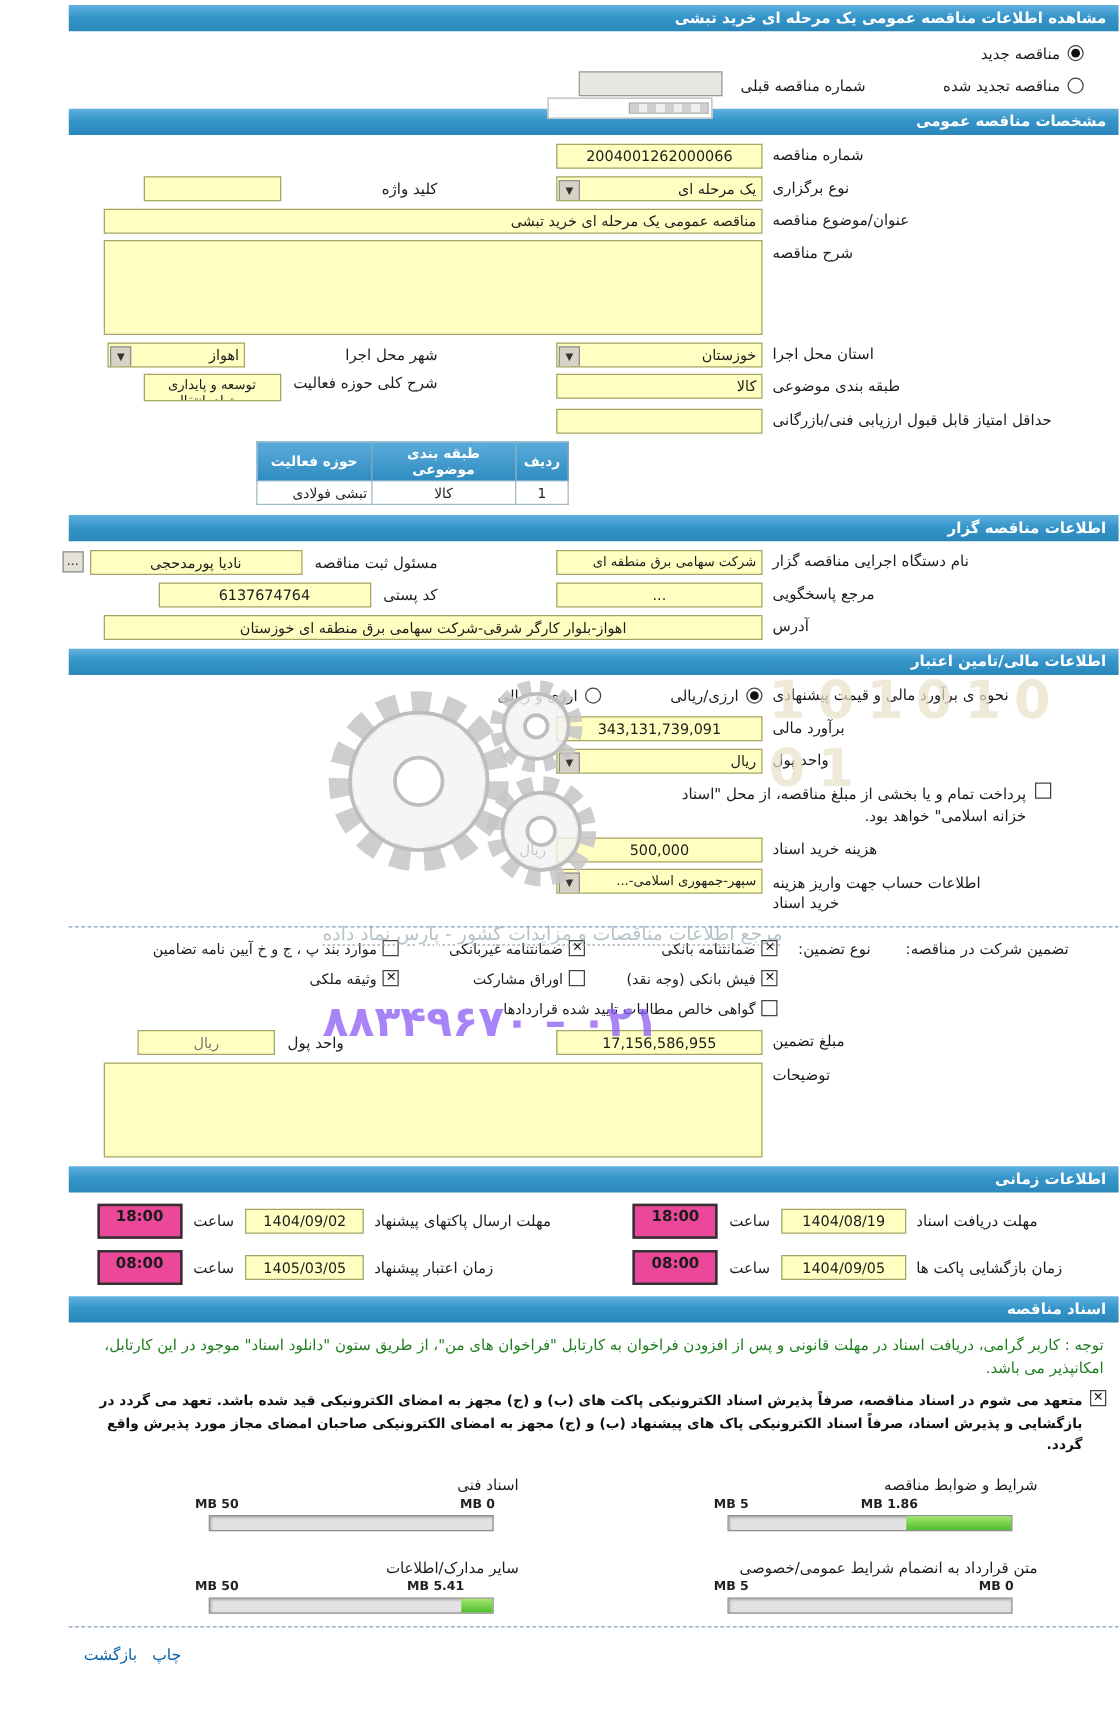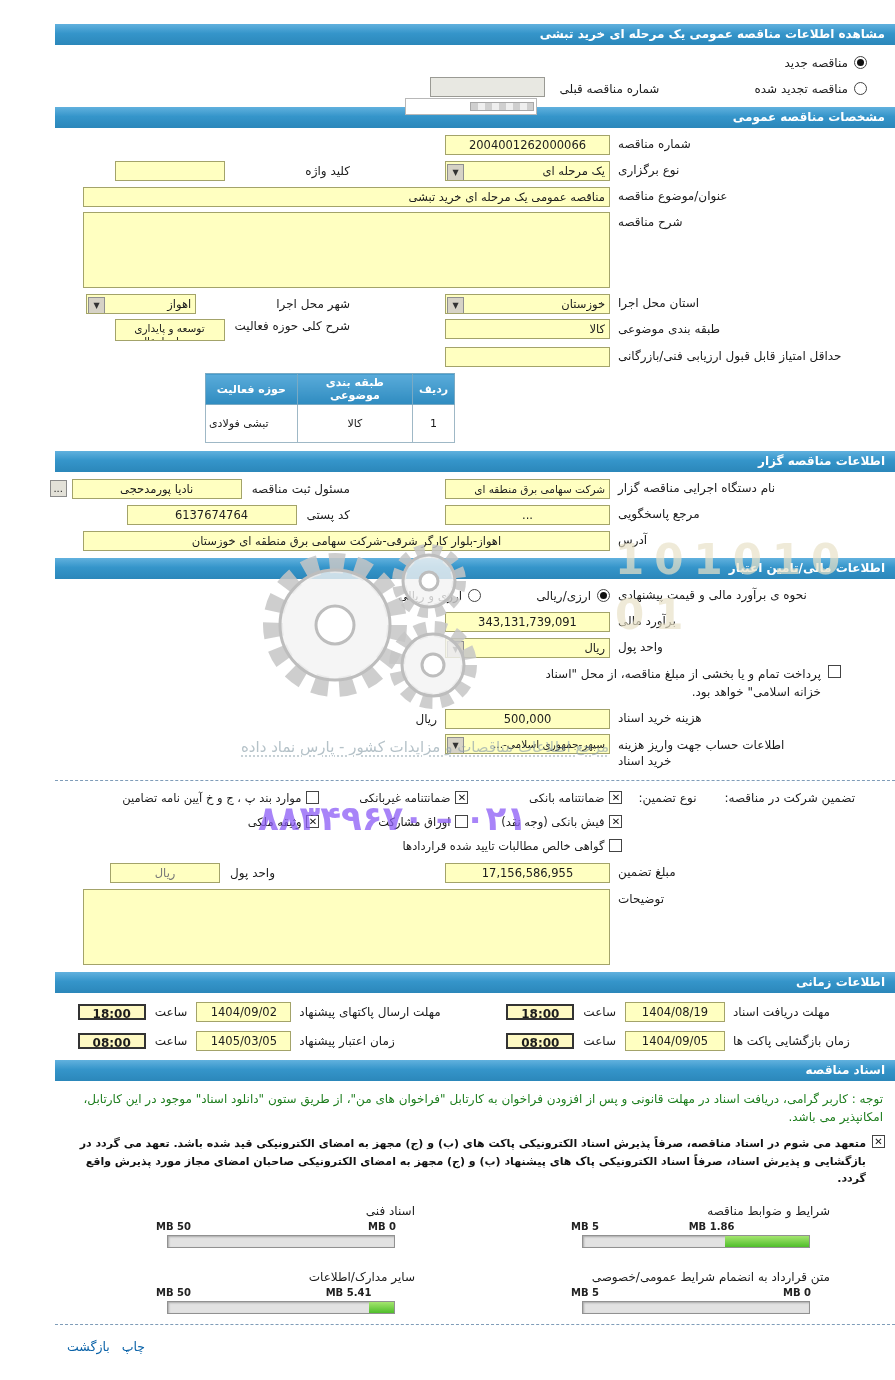--- a/index.html
+++ b/index.html
@@ -3,36 +3,36 @@
 <meta charset="utf-8">
 <style>
   *{box-sizing:border-box;margin:0;padding:0;}
   body{width:895px;height:1380px;position:relative;overflow:hidden;background:#fff;
        direction:rtl;font-family:"DejaVu Sans","Liberation Sans",sans-serif;
        font-size:12px;color:#1c1c1c;}
   .content{margin-left:55px;position:relative;z-index:1;}
 
   .bar{height:21px;line-height:21px;background:linear-gradient(180deg,#61b1de 0%,#3595ca 45%,#2b87ba 100%);
        color:#fff;font-weight:bold;font-size:12px;padding:0 10px;margin:7px 0 6px;}
-  .title-bar{margin-top:24px;}
+  .title-bar{margin-top:4px;}
 
   
   .radio{width:13px;height:13px;flex:0 0 13px;border:1px solid #444;border-radius:50%;background:#fff;
          display:inline-flex;align-items:center;justify-content:center;cursor:pointer;}
   .radio.on::after{content:"";width:7px;height:7px;border-radius:50%;background:#111;}
   .checkbox{width:13px;height:13px;flex:0 0 13px;border:1px solid #444;background:#fff;
             display:inline-flex;align-items:center;justify-content:center;
             font-size:10px;font-weight:bold;color:#111;cursor:pointer;}
   .checkbox.on::after{content:"✕";}
 
   
   .radio-block{margin:6px 0 2px;}
   .rline{display:flex;align-items:center;padding-right:28px;height:23px;margin:3px 0;}
   .rlabel{margin-right:6px;}
-  .plabel{margin-right:95px;}
+  .plabel{margin-right:62px;}
   .prev-wrap{position:relative;margin-right:14px;display:inline-block;}
   .prev-field{display:inline-block;width:115px;}
   .ghost{position:absolute;top:21px;right:8px;width:132px;height:17px;background:#fff;border:1px solid #b8b8b8;
          z-index:30;display:flex;align-items:center;padding:2px;}
   .mini-scroll{width:64px;height:9px;border:1px solid #a8a8a8;
          background:repeating-linear-gradient(90deg,#cfcfcf 0 7px,#efefef 7px 14px);}
 
   
   .frow{display:flex;align-items:center;margin:5px 0;min-height:21px;}
   .frow.top{align-items:flex-start;}
@@ -74,22 +74,22 @@
   .chk .checkbox{margin-left:5px;}
   .chk .t{font-size:11.5px;white-space:nowrap;}
 
   
   .trow{display:flex;align-items:center;padding-right:42px;margin:9px 0;}
   .t-lbl1{width:128px;flex:0 0 128px;text-align:left;padding-left:8px;}
   .t-lbl2{width:180px;flex:0 0 180px;text-align:left;padding-left:8px;margin-right:35px;}
   .date{width:100px;flex:0 0 100px;text-align:center;}
   .date2{width:95px;flex:0 0 95px;text-align:center;}
   .t-hour{margin:0 9px;}
-  .time{width:68px;flex:0 0 68px;border:2px solid #333;background:#fef9c3;text-align:center;
-        font-weight:bold;height:16px;line-height:16px;font-size:12px;}
+  .time{width:68px;flex:0 0 68px;border:2px solid #333;background:#ec4899;text-align:center;
+        font-weight:bold;height:28px;line-height:16px;font-size:12px;}
 
   
   .note{margin:9px 12px 4px 0;color:#1e7e1e;line-height:1.55;text-align:right;padding-left:18px;}
   .commit{display:flex;align-items:flex-start;padding-right:10px;margin:8px 0 4px;}
   .commit-text{flex:1;font-weight:bold;color:#111;line-height:1.6;margin-right:6px;text-align:right;font-size:11px;padding-left:14px;}
   .uploads{display:grid;grid-template-columns:1fr 1fr;column-gap:40px;row-gap:22px;margin:16px 35px 8px 15px;direction:rtl;}
   .u-label{text-align:right;padding-right:30px;margin-bottom:17px;}
   .u-track{position:relative;width:228px;height:13px;background:#e2e2e2;border:1px solid #919191;
            margin:0 50px 0 auto;box-shadow:inset 1px 1px 2px rgba(0,0,0,.25);}
   .u-fill{position:absolute;top:0;right:0;height:100%;width:0;background:linear-gradient(180deg,#a4e56f,#4fbe2b);}
@@ -194,21 +194,21 @@
       <tr>
         <th style="background:linear-gradient(180deg,#5aabda,#2f8cc0);color:#fff;border:1px solid #79aac4;padding:2px 3px;">ردیف</th>
         <th style="background:linear-gradient(180deg,#5aabda,#2f8cc0);color:#fff;border:1px solid #79aac4;padding:2px 3px;">طبقه بندی موضوعی</th>
         <th style="background:linear-gradient(180deg,#5aabda,#2f8cc0);color:#fff;border:1px solid #79aac4;padding:2px 3px;">حوزه فعالیت</th>
       </tr>
     </thead>
     <tbody>
       <tr>
         <td style="background:#fff;border:1px solid #9fb8c6;text-align:center;padding:2px 3px;height:19px;">1</td>
         <td style="background:#fff;border:1px solid #9fb8c6;text-align:center;padding:2px 3px;">کالا</td>
-        <td style="background:#fff;border:1px solid #9fb8c6;text-align:left;padding:12px 3px;">تبشی فولادی</td>
+        <td style="background:#fff;border:1px solid #9fb8c6;text-align:right;padding:2px 3px;">تبشی فولادی</td>
       </tr>
     </tbody>
   </table>
 
   <div class="bar">
     <span>اطلاعات مناقصه گزار</span>
   </div>
 
   <div class="frow">
     <div class="lbl">نام دستگاه اجرایی مناقصه گزار</div>
@@ -403,16 +403,16 @@
     <circle cx="82" cy="88" r="62" fill="none" stroke="#c6c6c6" stroke-width="20" stroke-dasharray="15 11" opacity="0.85"></circle>
     <circle cx="82" cy="88" r="55" fill="#f3f3f3" fill-opacity="0.8" stroke="#bdbdbd" stroke-width="3"></circle>
     <circle cx="82" cy="88" r="19" fill="#ffffff" stroke="#bdbdbd" stroke-width="3"></circle>
     <circle cx="176" cy="44" r="30" fill="none" stroke="#c6c6c6" stroke-width="14" stroke-dasharray="9 7" opacity="0.85"></circle>
     <circle cx="176" cy="44" r="26" fill="#f3f3f3" fill-opacity="0.8" stroke="#bdbdbd" stroke-width="3"></circle>
     <circle cx="176" cy="44" r="9" fill="#ffffff" stroke="#bdbdbd" stroke-width="3"></circle>
     <circle cx="180" cy="128" r="36" fill="none" stroke="#c6c6c6" stroke-width="16" stroke-dasharray="11 8" opacity="0.85"></circle>
     <circle cx="180" cy="128" r="31" fill="#f3f3f3" fill-opacity="0.8" stroke="#bdbdbd" stroke-width="3"></circle>
     <circle cx="180" cy="128" r="11" fill="#ffffff" stroke="#bdbdbd" stroke-width="3"></circle>
   </svg>
-  <div class="wm-tagline" style="left:241px;top:738px;">مرجع اطلاعات مناقصات و مزایدات کشور - پارس نماد داده</div>
+  <div class="wm-tagline" style="left:258px;top:738px;">مرجع اطلاعات مناقصات و مزایدات کشور - پارس نماد داده</div>
   <div class="wm-phone" style="left:258px;top:798px;">۰۲۱ – ۸۸۳۴۹۶۷۰</div>
   <div class="wm-digits" style="left:615px;top:533px;">10101001</div>
 </div>
 
 </body></html>

